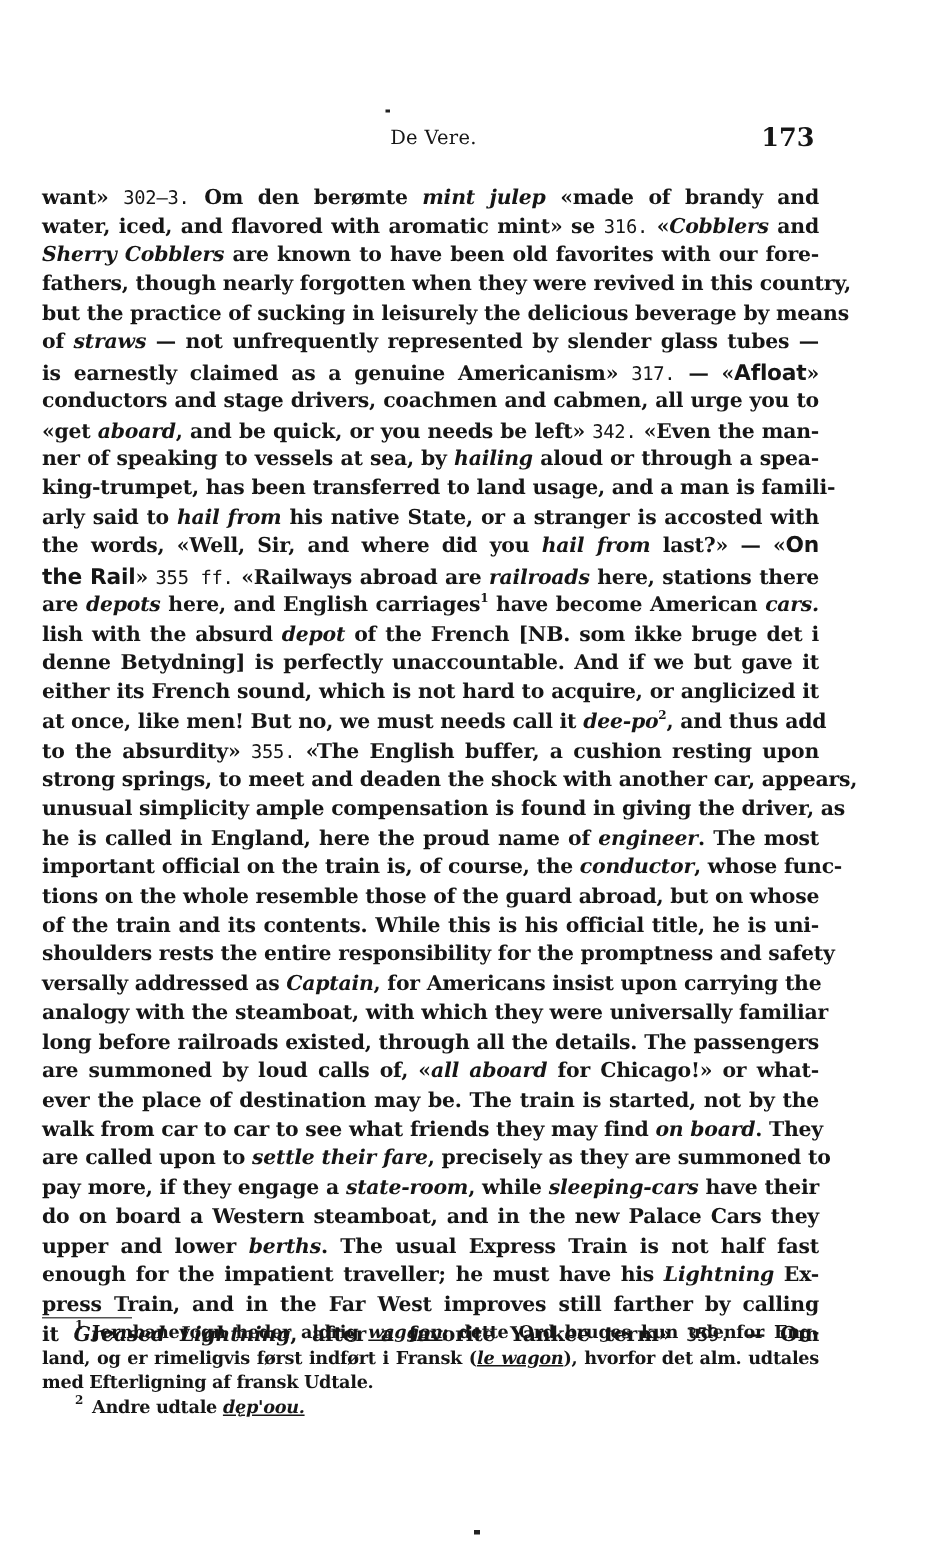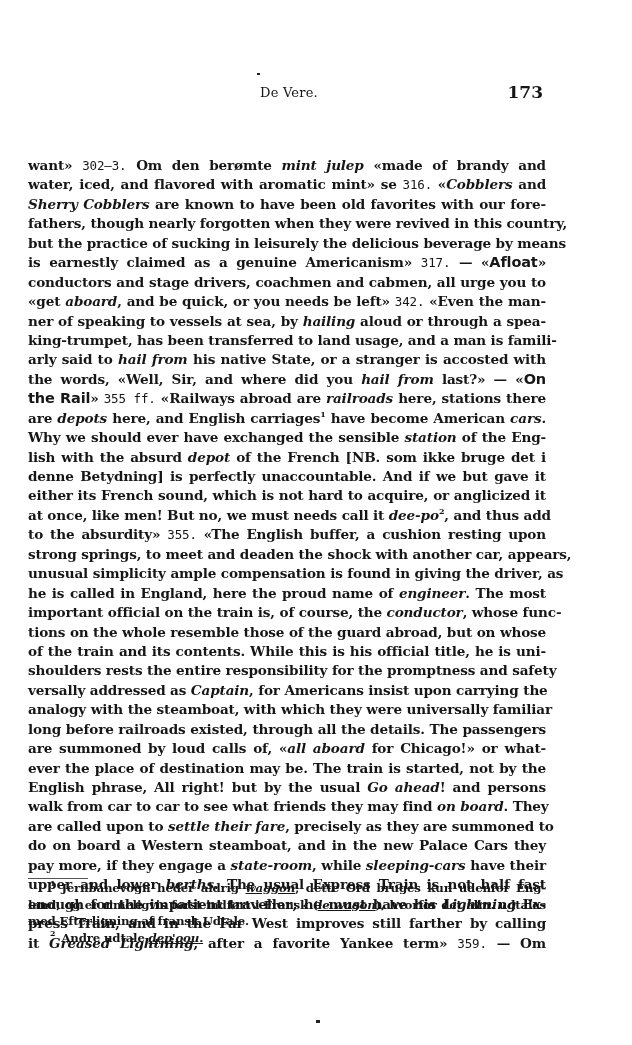--- a/index.html
+++ b/index.html
@@ -3,21 +3,21 @@
 <meta charset="utf-8">
 <style>
   html, body { margin: 0; padding: 0; background: #ffffff; }
   body { width: 632px; height: 1045px; position: relative; overflow: hidden;
          font-family: "DejaVu Serif", "Liberation Serif", serif; color: #161616; }
   .page { position: absolute; left: 28px; top: 0; width: 518px; }
   .header { position: absolute; top: 82px; left: 0; width: 518px; height: 22px; }
   .running-title { position: absolute; left: 4px; right: 0; text-align: center;
                    font-size: 13px; top: 3px; letter-spacing: 0.2px; }
   .page-number { position: absolute; right: 3px; top: 0; font-size: 17px; font-weight: bold; }
-  .body { position: absolute; top: 122px; left: 0; width: 518px; margin-top: 34px; }
+  .body { position: absolute; top: 122px; left: 0; width: 518px; }
   .line { display: block; font-size: 13.6px; line-height: 19.45px; height: 19.45px;
           white-space: nowrap; font-weight: bold; text-align: justify; text-align-last: justify;
           letter-spacing: -0.15px; }
   .line.last { text-align-last: justify; }
   .line i { font-style: italic; font-weight: bold; }
   .line b.big { font-family: "DejaVu Sans", "Liberation Sans", sans-serif; font-weight: 900; font-size: 14.5px; }
   .num { font-family: "DejaVu Sans Mono", "Liberation Mono", monospace; font-weight: normal; font-size: 12.5px; }
   sup { font-size: 8px; vertical-align: 6px; line-height: 0; }
   .rule { position: absolute; top: 878px; left: 0; width: 60px; border-top: 1px solid #555; }
   .footnotes { position: absolute; top: 880px; left: 0; width: 518px; }
@@ -36,52 +36,51 @@
     <span class="running-title">De Vere.</span>
     <span class="page-number">173</span>
   </div>
 
   <div class="body" id="body-text">
       <span class="line"><span>want» </span><span class="num">302—3.</span><span>  Om den berømte </span><i>mint julep</i><span> «made of brandy and</span></span>
       <span class="line"><span>water, iced, and flavored with aromatic mint» se </span><span class="num">316.</span><span>  «</span><i>Cobblers</i><span> and</span></span>
       <span class="line"><i>Sherry Cobblers</i><span> are known to have been old favorites with our fore-</span></span>
       <span class="line"><span>fathers, though nearly forgotten when they were revived in this country,</span></span>
       <span class="line"><span>but the practice of sucking in leisurely the delicious beverage by means</span></span>
+      <span class="line"><span>of </span><i>straws</i><span> — not unfrequently represented by slender glass tubes —</span></span>
       <span class="line"><span>is earnestly claimed as a genuine Americanism» </span><span class="num">317.</span><span> — «</span><b class="big">Afloat</b><span>»</span></span>
       <span class="line"><span>conductors and stage drivers, coachmen and cabmen, all urge you to</span></span>
       <span class="line"><span>«get </span><i>aboard</i><span>, and be quick, or you needs be left» </span><span class="num">342.</span><span>  «Even the man-</span></span>
       <span class="line"><span>ner of speaking to vessels at sea, by </span><i>hailing</i><span> aloud or through a spea-</span></span>
       <span class="line"><span>king-trumpet, has been transferred to land usage, and a man is famili-</span></span>
       <span class="line"><span>arly said to </span><i>hail from</i><span> his native State, or a stranger is accosted with</span></span>
       <span class="line"><span>the words, «Well, Sir, and where did you </span><i>hail from</i><span> last?» — «</span><b class="big">On</b></span>
       <span class="line"><b class="big">the Rail</b><span>» </span><span class="num">355 ff.</span><span>  «Railways abroad are </span><i>railroads</i><span> here, stations there</span></span>
       <span class="line"><span>are </span><i>depots</i><span> here, and English carriages</span><sup>1</sup><span> have become American </span><i>cars.</i></span>
-      <span class="line"><span>Why we should ever have exchanged the sensible </span><i>station</i><span> of the Eng-</span></span>
       <span class="line"><span>lish with the absurd </span><i>depot</i><span> of the French [NB. som ikke bruge det i</span></span>
       <span class="line"><span>denne Betydning] is perfectly unaccountable.  And if we but gave it</span></span>
       <span class="line"><span>either its French sound, which is not hard to acquire, or anglicized it</span></span>
       <span class="line"><span>at once, like men!  But no, we must needs call it </span><i>dee-po</i><sup>2</sup><span>, and thus add</span></span>
       <span class="line"><span>to the absurdity» </span><span class="num">355.</span><span>  «The English buffer, a cushion resting upon</span></span>
       <span class="line"><span>strong springs, to meet and deaden the shock with another car, appears,</span></span>
       <span class="line"><span>unusual simplicity ample compensation is found in giving the driver, as</span></span>
       <span class="line"><span>he is called in England, here the proud name of </span><i>engineer</i><span>.  The most</span></span>
       <span class="line"><span>important official on the train is, of course, the </span><i>conductor</i><span>, whose func-</span></span>
       <span class="line"><span>tions on the whole resemble those of the guard abroad, but on whose</span></span>
       <span class="line"><span>of the train and its contents.  While this is his official title, he is uni-</span></span>
       <span class="line"><span>shoulders rests the entire responsibility for the promptness and safety</span></span>
       <span class="line"><span>versally addressed as </span><i>Captain</i><span>, for Americans insist upon carrying the</span></span>
       <span class="line"><span>analogy with the steamboat, with which they were universally familiar</span></span>
       <span class="line"><span>long before railroads existed, through all the details.  The passengers</span></span>
       <span class="line"><span>are summoned by loud calls of, «</span><i>all aboard</i><span> for Chicago!» or what-</span></span>
       <span class="line"><span>ever the place of destination may be.  The train is started, not by the</span></span>
-      <span class="line"><span>English phrase, All right! but by the usual </span><i>Go ahead</i><span>! and persons</span></span>
       <span class="line"><span>walk from car to car to see what friends they may find </span><i>on board</i><span>.  They</span></span>
       <span class="line"><span>are called upon to </span><i>settle their fare</i><span>, precisely as they are summoned to</span></span>
+      <span class="line"><span>pay more, if they engage a </span><i>state-room</i><span>, while </span><i>sleeping-cars</i><span> have their</span></span>
       <span class="line"><span>do on board a Western steamboat, and in the new Palace Cars they</span></span>
-      <span class="line"><span>pay more, if they engage a </span><i>state-room</i><span>, while </span><i>sleeping-cars</i><span> have their</span></span>
       <span class="line"><span>upper and lower </span><i>berths</i><span>.  The usual Express Train is not half fast</span></span>
       <span class="line"><span>enough for the impatient traveller; he must have his </span><i>Lightning</i><span> Ex-</span></span>
       <span class="line"><span>press Train, and in the Far West improves still farther by calling</span></span>
       <span class="line last"><span>it </span><i>Greased Lightning</i><span>, after a favorite Yankee term» </span><span class="num">359.</span><span> — Om</span></span>
     </div>
 
   <div class="rule"></div>
 
   <div class="footnotes" id="footnotes">
       <span class="fn indent"><sup style="margin-right: 6px;">1</sup><span>Jernbanevogn heder aldrig </span><i>waggon</i><span>; dette Ord bruges kun udenfor Eng-</span></span>

